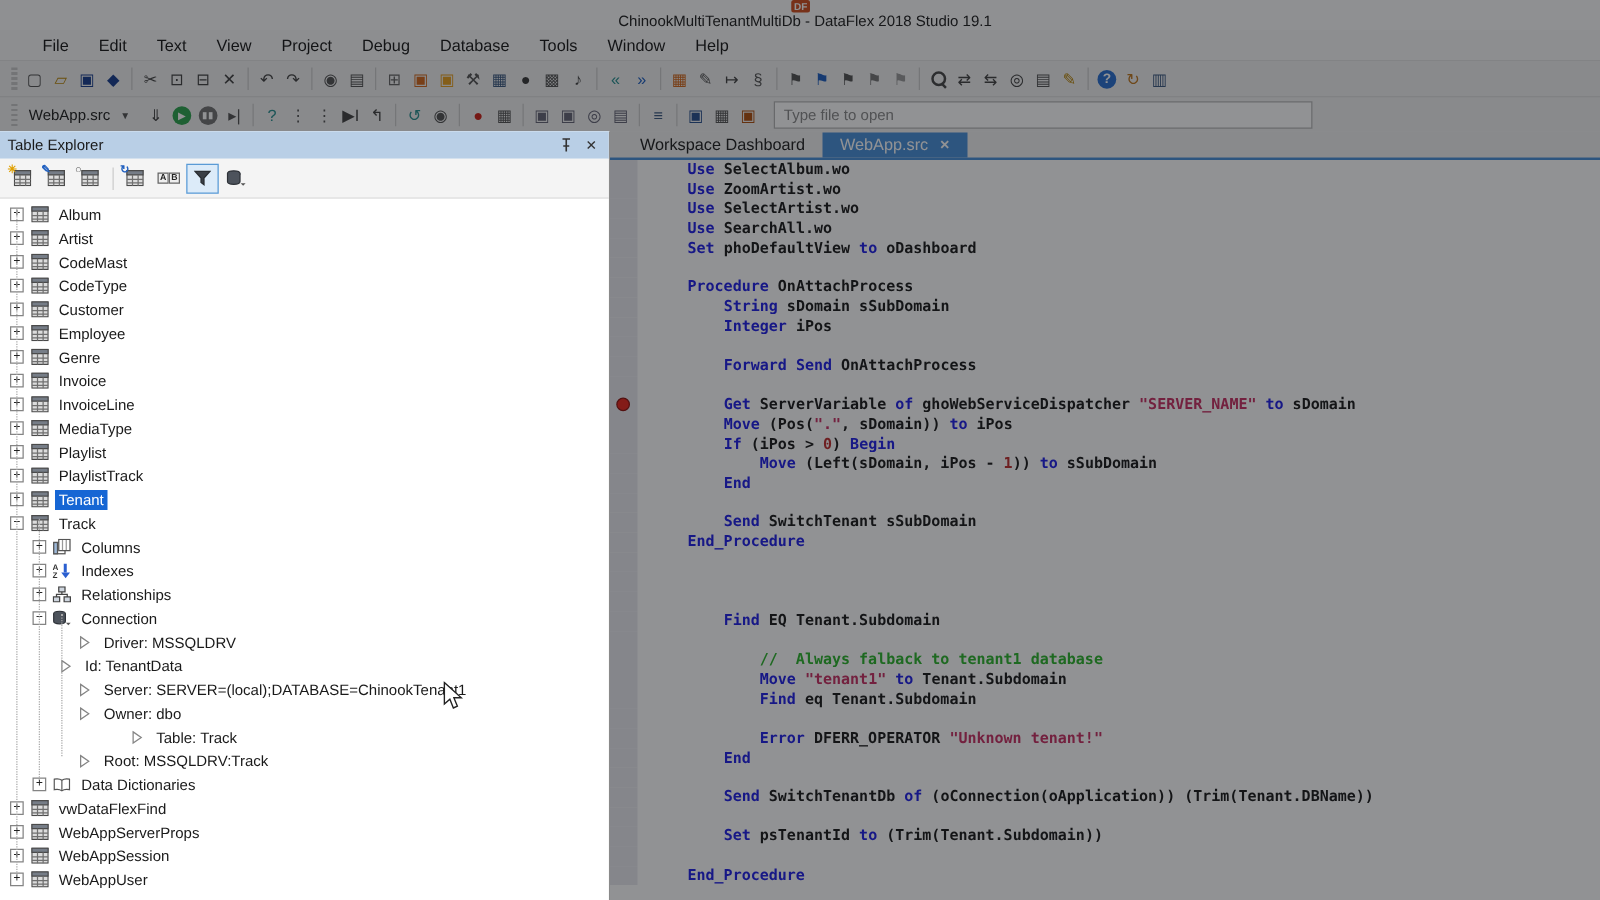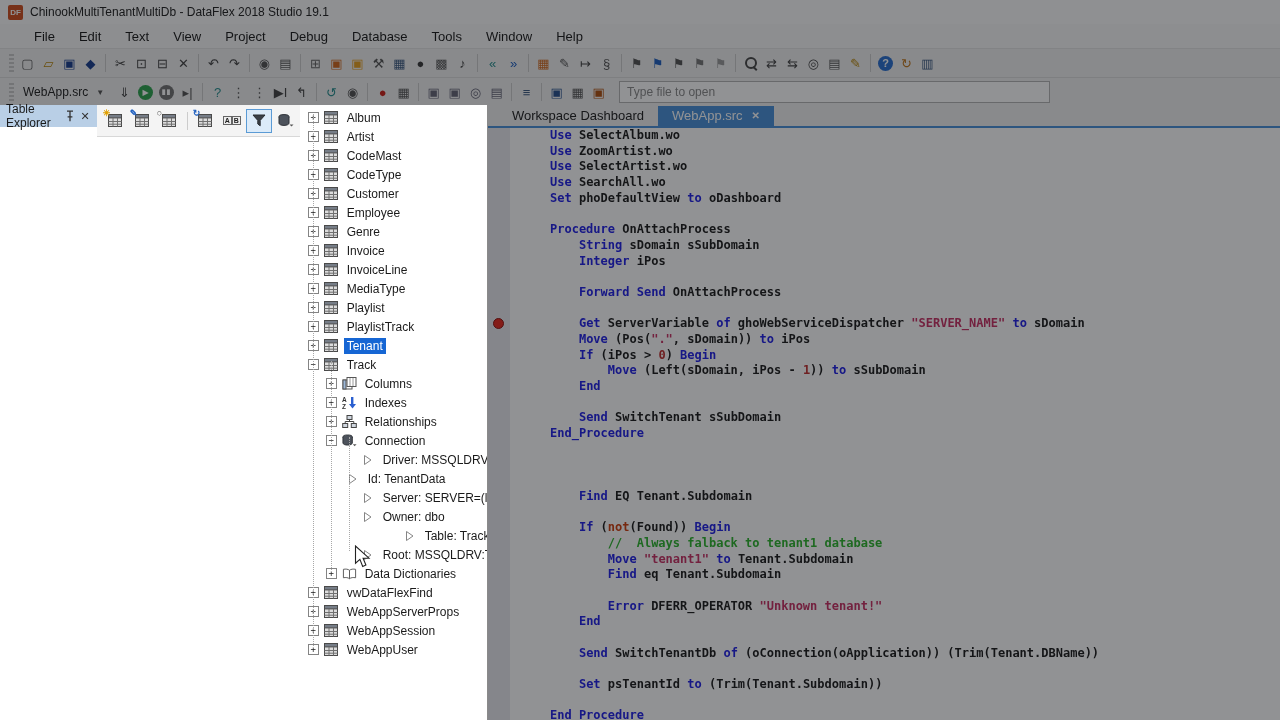--- a/index.html
+++ b/index.html
@@ -5,21 +5,21 @@
   html,body{margin:0;padding:0;}
   body{
     width:1280px;height:720px;overflow:hidden;position:relative;
     font-family:"Liberation Sans",sans-serif;background:#f2f2f2;
     -webkit-font-smoothing:antialiased;
   }
   .app{position:absolute;inset:0;}
 
   
   .titlebar{height:24px;background:#fbfbfb;display:flex;align-items:center;
-    padding-left:8px;font-size:12px;color:#222;}
+    padding-left:8px;font-size:12px;color:#222;flex-direction:column;}
   .df-icon{width:15px;height:15px;background:#cf4f1f;color:#fff;font-size:8px;font-weight:bold;
     display:inline-flex;align-items:center;justify-content:center;margin-right:7px;border-radius:2px;}
 
   
   .menubar{height:24px;background:#f7f7f7;display:flex;align-items:center;
     padding-left:22px;font-size:13px;color:#1a1a1a;border-bottom:1px solid #e3e3e3;}
   .menu-item{padding:0 12px;height:100%;display:flex;align-items:center;cursor:default;}
 
   
   .toolbar{height:28px;background:#f1f1f1;display:flex;align-items:center;padding-left:6px;
@@ -41,21 +41,21 @@
   .combo{display:flex;align-items:center;font-size:12px;color:#222;padding:2px 6px;margin-right:4px;}
   .combo .arr{margin-left:8px;font-size:8px;color:#555;}
   .openbox{width:415px;height:20px;background:#fff;border:1px solid #b5b5b5;
     font:12px "Liberation Sans",sans-serif;color:#333;padding:0 7px;margin-left:10px;}
   .openbox::placeholder{color:#8a8a8a;}
 
   
   .workspace{position:absolute;top:105px;left:0;right:0;bottom:0;display:flex;}
 
   
-  .panel{width:488px;flex:0 0 488px;background:#fff;display:flex;flex-direction:row;
+  .panel{width:488px;flex:0 0 488px;background:#fff;display:flex;flex-direction:column;
     border-right:1px solid #8a8a8a;box-sizing:border-box;}
   .panel-header{height:22px;background:#b9cfe6;display:flex;align-items:center;
     font-size:12px;color:#1a1a1a;padding:0 6px;flex:0 0 22px;}
   .panel-header .spacer{flex:1;}
   .ph-btn{width:16px;height:16px;display:flex;align-items:center;justify-content:center;
     color:#333;font-size:11px;margin-left:4px;}
   .panel-toolbar{height:31px;background:#f4f4f4;border-bottom:1px solid #d8d8d8;
     display:flex;align-items:center;padding-left:5px;flex:0 0 31px;}
   .pti{width:26px;height:24px;display:flex;align-items:center;justify-content:center;
     position:relative;margin-right:1px;}
@@ -528,24 +528,20 @@
           <div class="cl">
             <div class="gut"></div>
             <pre class="src"><span class="tk-p">    </span><span class="tk-k">Find</span><span class="tk-p"> EQ Tenant.Subdomain</span></pre>
           </div>
           <div class="cl">
             <div class="gut"></div>
             <pre class="src"></pre>
           </div>
           <div class="cl">
             <div class="gut"></div>
-            <pre class="src"><span class="tk-p">    </span><span class="tk-k">If</span><span class="tk-p"> (</span><span class="tk-o">not</span><span class="tk-p">(Found)) </span><span class="tk-k">Begin</span></pre>
-          </div>
-          <div class="cl">
-            <div class="gut"></div>
             <pre class="src"><span class="tk-p">        </span><span class="tk-c">//  Always falback to tenant1 database</span></pre>
           </div>
           <div class="cl">
             <div class="gut"></div>
             <pre class="src"><span class="tk-p">        </span><span class="tk-k">Move</span><span class="tk-p"> </span><span class="tk-s">"tenant1"</span><span class="tk-p"> </span><span class="tk-k">to</span><span class="tk-p"> Tenant.Subdomain</span></pre>
           </div>
           <div class="cl">
             <div class="gut"></div>
             <pre class="src"><span class="tk-p">        </span><span class="tk-k">Find</span><span class="tk-p"> eq Tenant.Subdomain</span></pre>
           </div>

